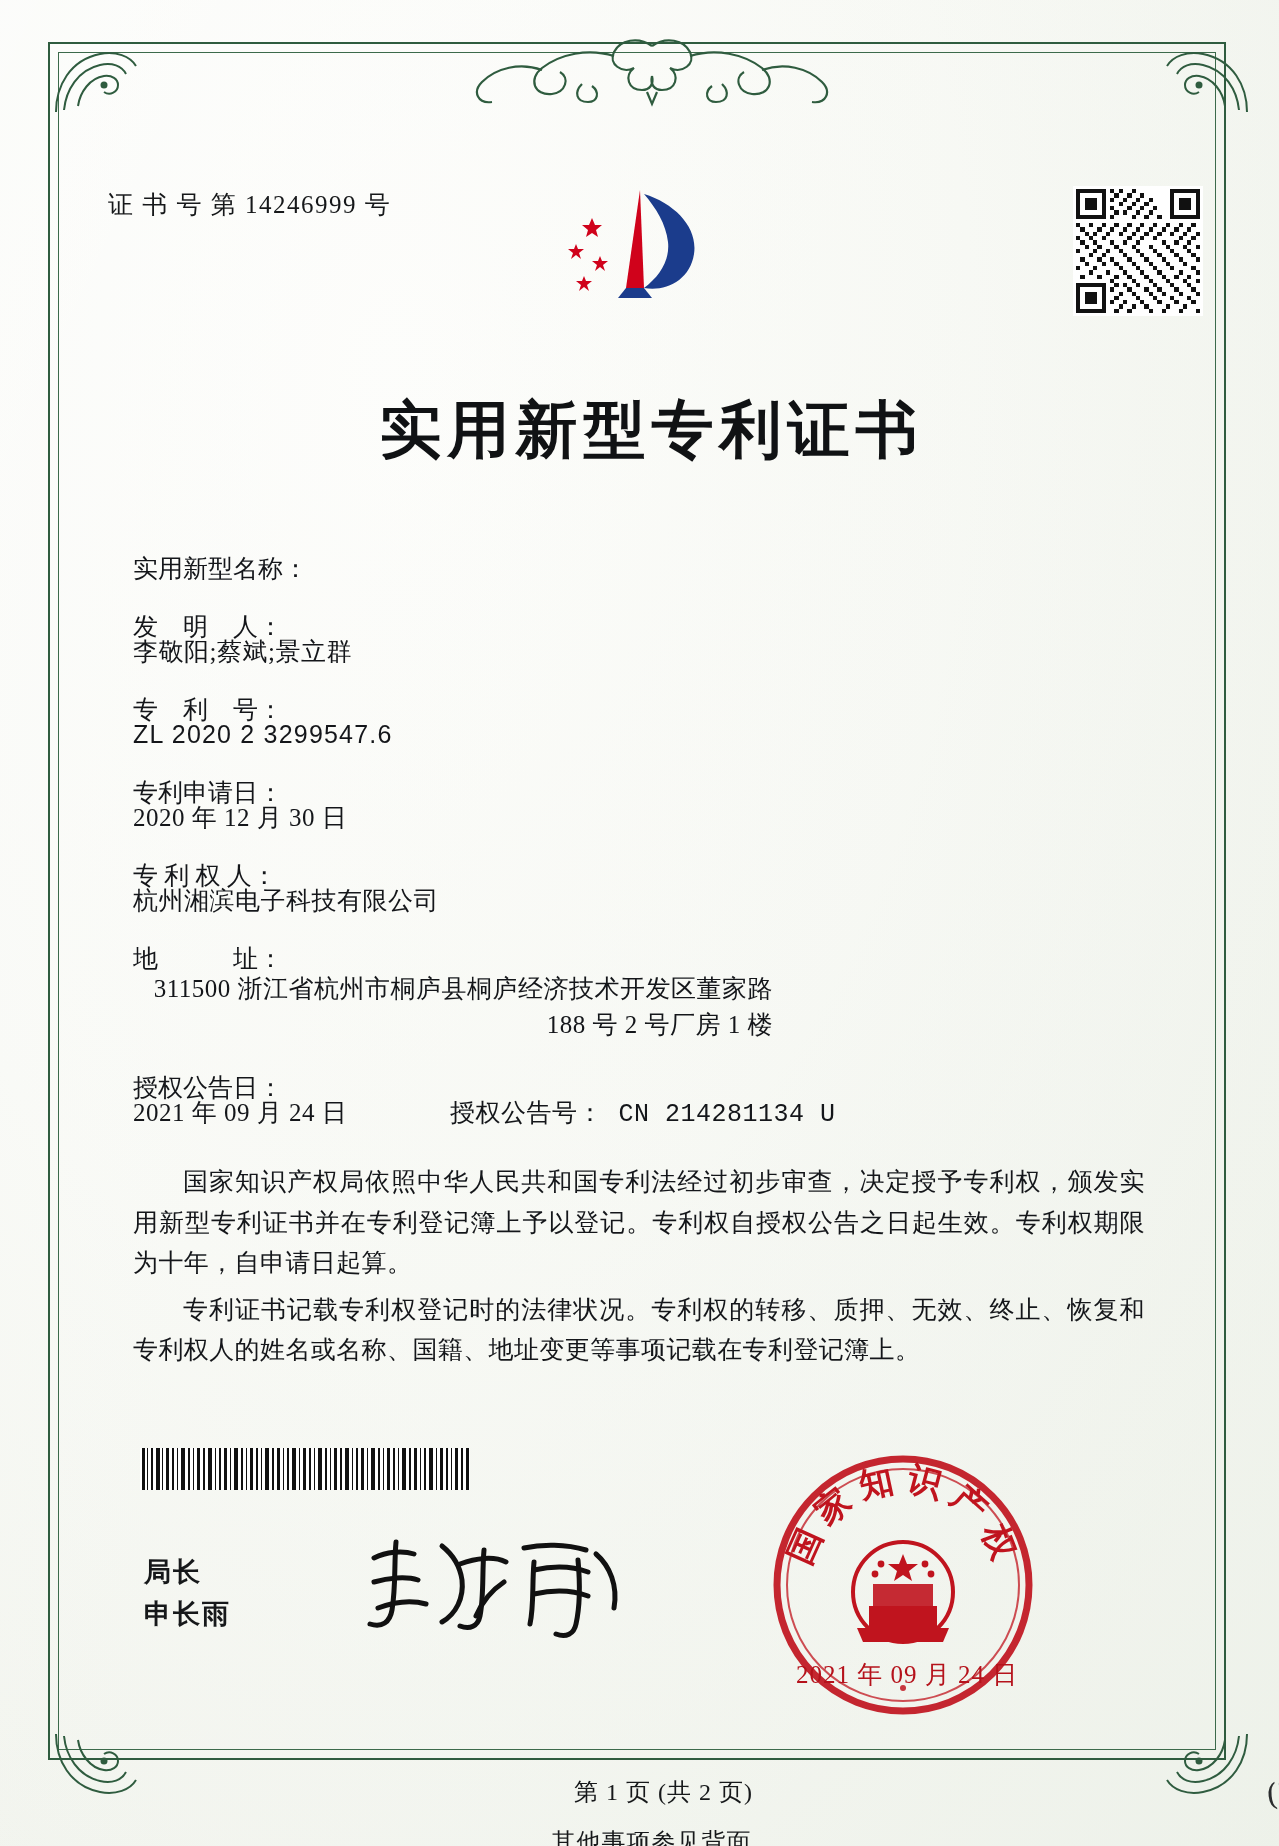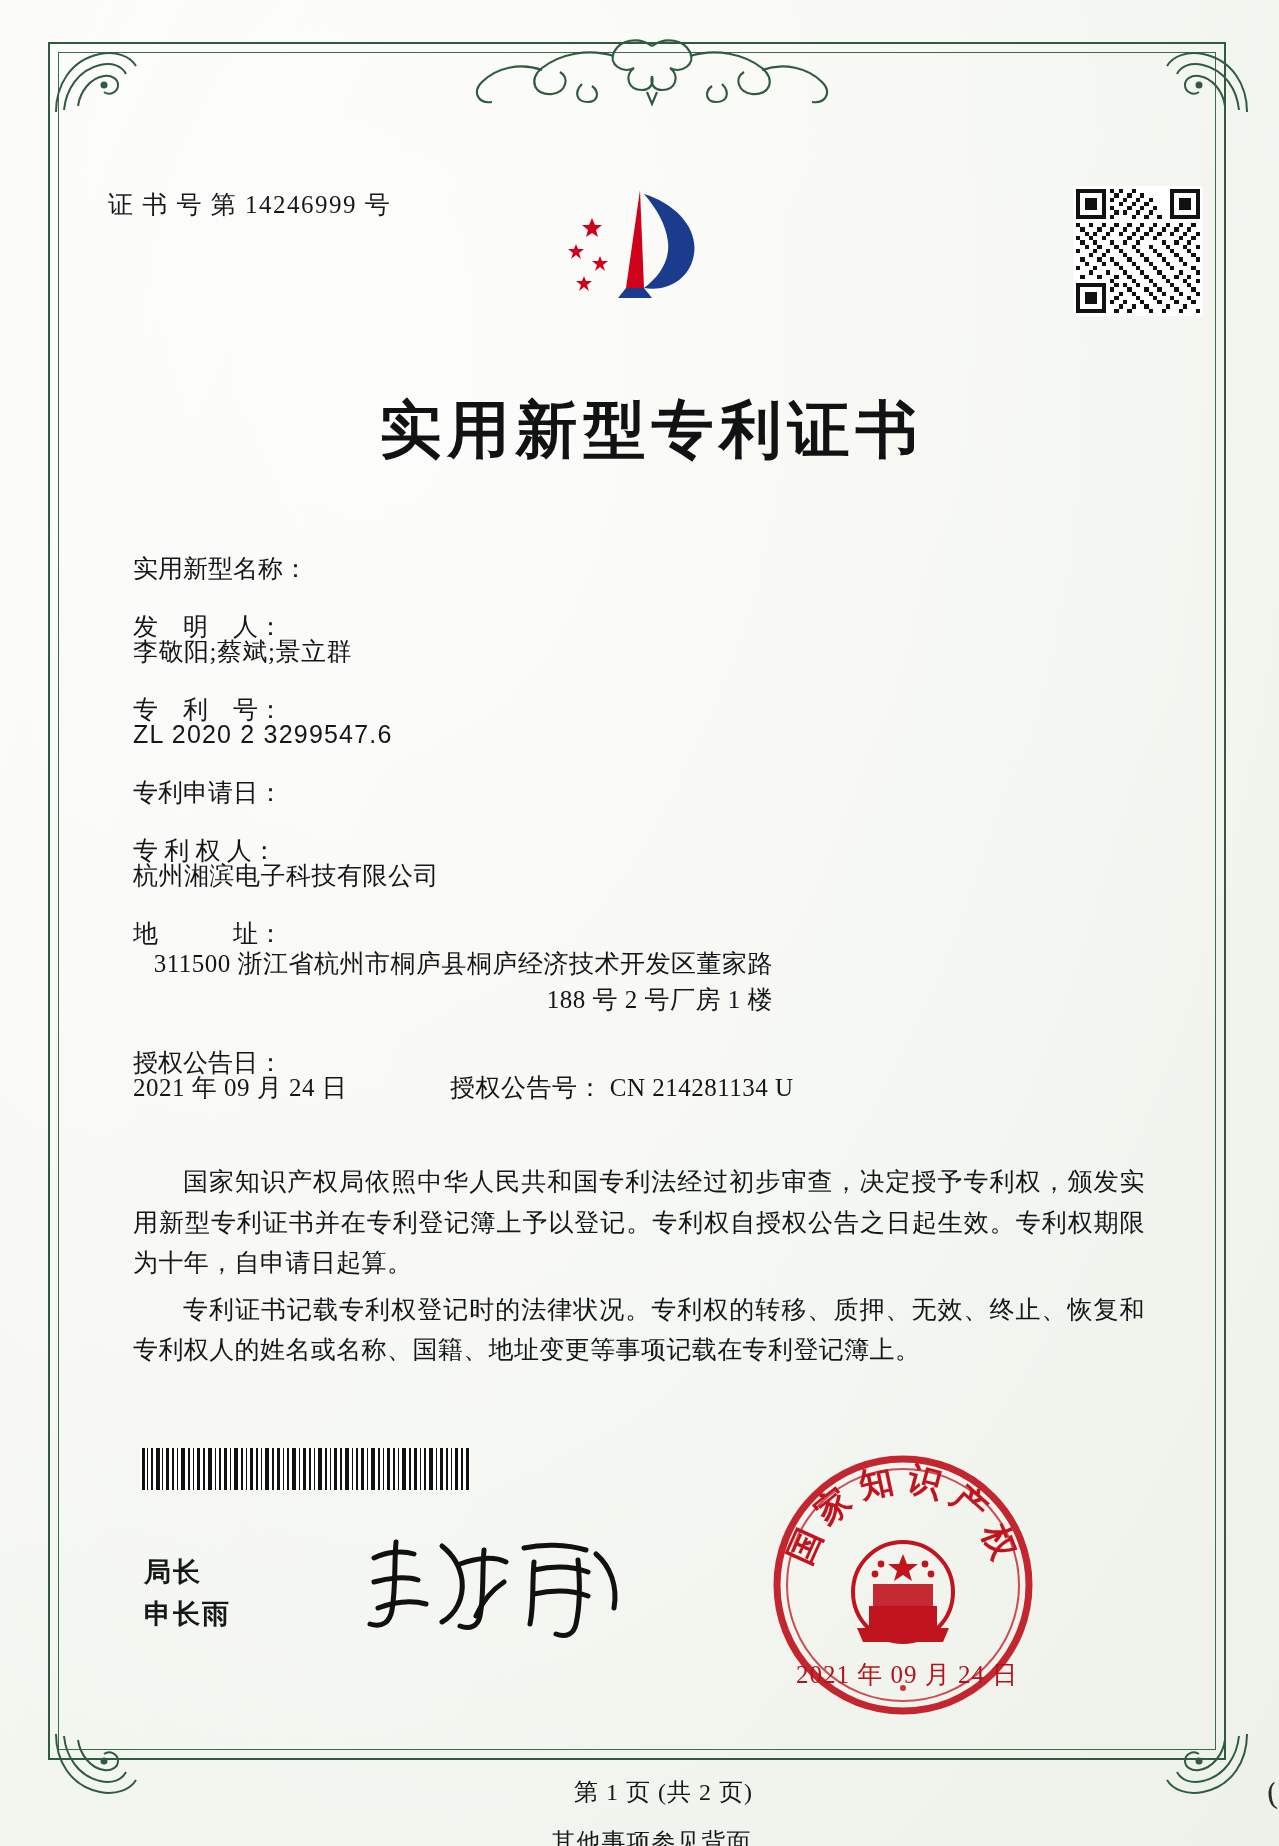--- a/index.html
+++ b/index.html
@@ -154,20 +154,21 @@
   }
   .addr-value {
     width: 640px;
     line-height: 1.42;
     white-space: normal;
     text-align: right;
   }
   .pub-right {
     margin-left: 96px;
     white-space: nowrap;
+    font-family: Liberation Mono, monospace;
   }
 
   
   .paragraphs {
     position: absolute;
     left: 133px;
     top: 1162px;
     width: 1012px;
     font-size: 25px;
     line-height: 1.62;
@@ -543,20 +544,21 @@
     <div class="field-row">
       <span class="field-label label-w5"><span>发　明　人</span><span>：</span></span>
       <span class="field-value">李敬阳;蔡斌;景立群</span>
     </div>
     <div class="field-row">
       <span class="field-label label-w5"><span>专　利　号</span><span>：</span></span>
       <span class="field-value mono">ZL 2020 2 3299547.6</span>
     </div>
     <div class="field-row">
       <span class="field-label label-w5"><span>专利申请日</span><span>：</span></span>
+      <span class="field-value">2020 年 12 月 30 日</span>
     </div>
     <div class="field-row">
       <span class="field-label label-w5"><span>专 利 权 人</span><span>：</span></span>
       <span class="field-value">杭州湘滨电子科技有限公司</span>
     </div>
     <div class="field-row">
       <span class="field-label label-w5"><span>地　　　址</span><span>：</span></span>
       <span class="field-value addr-value">311500 浙江省杭州市桐庐县桐庐经济技术开发区董家路 188 号 2 号厂房 1 楼</span>
     </div>
     <div class="field-row">

